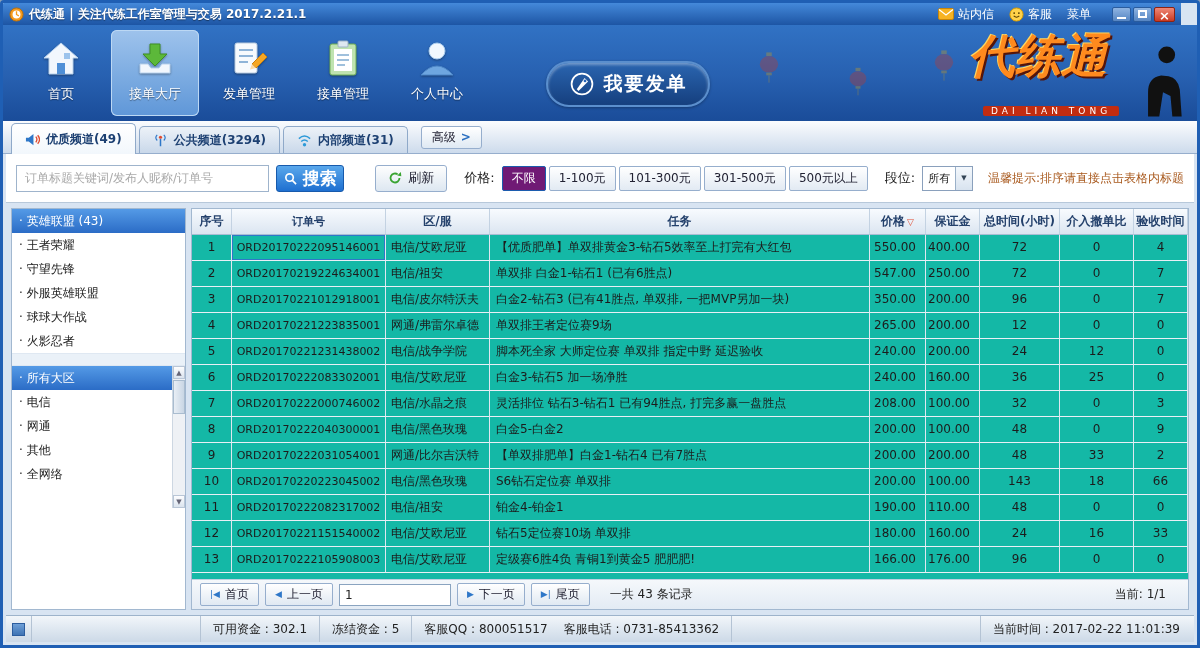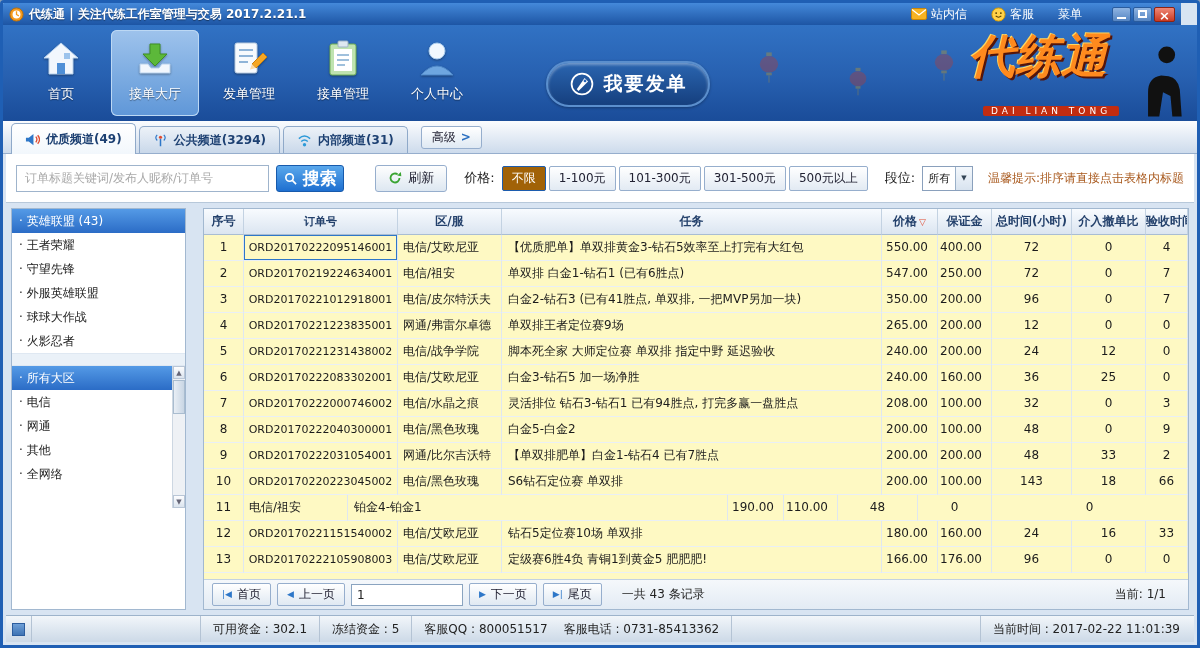--- a/index.html
+++ b/index.html
@@ -3,21 +3,21 @@
 <meta charset="utf-8">
 <style>
   html,body{margin:0;padding:0;background:#8fa3b8;}
   *{box-sizing:border-box;font-family:"DejaVu Sans","Liberation Sans",sans-serif;}
   #app{position:relative;width:1200px;height:648px;background:#d8e4f2;border:3px solid #1f5fb4;border-radius:4px 4px 0 0;overflow:hidden;}
 
   
   .title-bar{position:absolute;top:0;left:0;right:16px;height:22px;background:linear-gradient(#4489da,#1d55a4);display:flex;align-items:center;padding:0 6px;color:#fff;z-index:5;}
   .app-icon{display:flex;width:15px;height:15px;margin-right:5px;}
   .title-text{font-size:12px;font-weight:bold;text-shadow:0 1px 1px rgba(0,0,0,.45);white-space:nowrap;}
-  .tray{margin-left:auto;display:flex;align-items:center;gap:24px;}
+  .tray{margin-left:auto;display:flex;align-items:center;gap:15px;}
   .tray-item{display:flex;align-items:center;gap:4px;font-size:12px;cursor:pointer;white-space:nowrap;}
   .win-btns{display:flex;gap:2px;margin-left:6px;}
   .win-btn{width:19px;height:15px;border:1px solid #2a5c9e;border-radius:2px;background:linear-gradient(#8fb4e2,#5585c2);display:flex;align-items:center;justify-content:center;cursor:pointer;}
   .win-btn.close{background:linear-gradient(#f08876,#c93a22);border-color:#8d2312;width:21px;}
   .glyph-min{width:9px;height:2px;background:#fff;margin-top:7px;}
   .glyph-max{width:9px;height:8px;border:2px solid #fff;}
   .glyph-close::before{content:"×";color:#fff;font-size:13px;font-weight:bold;line-height:13px;}
 
   
   .toolbar{position:absolute;top:22px;left:0;right:0;height:96px;background:linear-gradient(#3172c4 0%,#2760b0 55%,#1a4c99 100%);overflow:hidden;}
@@ -47,42 +47,42 @@
   .filter-row{position:absolute;top:151px;left:3px;right:3px;height:49px;background:#fff;border-bottom:1px solid #b7c8da;display:flex;align-items:center;padding:0 10px;gap:7px;z-index:1;}
   .search-input{width:288px;height:27px;border:1px solid #9fb4cc;padding:0 8px;font-size:12px;color:#333;}
   .search-input::placeholder{color:#a9a9a9;}
   .search-btn{height:27px;width:78px;background:linear-gradient(#5aa8ec,#1e6fd0);border:1px solid #175aac;border-radius:3px;color:#fff;font-size:17px;font-weight:bold;display:flex;align-items:center;justify-content:center;gap:6px;cursor:pointer;white-space:nowrap;}
   .search-btn svg{width:13px;height:13px;}
   .refresh-btn{height:27px;padding:0 12px;margin-left:24px;background:linear-gradient(#fefefe,#dde7f1);border:1px solid #96aecd;border-radius:3px;font-size:13px;color:#223;display:flex;align-items:center;gap:6px;cursor:pointer;white-space:nowrap;}
   .refresh-btn svg{width:14px;height:14px;}
   .flt-label{font-size:13px;color:#222;margin-left:10px;white-space:nowrap;}
   .price-group{display:flex;gap:3px;}
   .price-btn{height:25px;padding:0 9px;border:1px solid #96aecd;border-radius:2px;background:linear-gradient(#fff,#e2eaf3);font-size:12px;color:#223;cursor:pointer;display:flex;align-items:center;white-space:nowrap;}
-  .price-btn.active{background:#a16207;border-color:#1c5cae;color:#fff;}
+  .price-btn.active{background:#701a75;border-color:#1c5cae;color:#fff;}
   .rank-select{height:25px;width:58px;border:1px solid #8aa0bc;background:#fff;display:flex;align-items:center;cursor:pointer;font-size:11px;color:#222;}
   .rank-select .val{flex:1;padding-left:5px;}
   .rank-select .dd{width:17px;height:100%;background:linear-gradient(#f4f8fc,#d8e3ef);border-left:1px solid #9ab0c8;display:flex;align-items:center;justify-content:center;}
   .rank-select .dd::before{content:"▼";font-size:7px;color:#345;}
   .tip{font-size:12px;color:#a8581c;margin-left:8px;white-space:nowrap;}
 
   
   .main{position:absolute;top:200px;left:3px;right:3px;bottom:30px;background:#d8e4f2;display:flex;gap:5px;padding:5px;}
   .sidebar{width:175px;background:#fff;border:1px solid #a2b8d0;position:relative;overflow:hidden;}
   .side-item{height:24px;line-height:24px;font-size:12px;color:#222;padding-left:7px;cursor:pointer;white-space:nowrap;overflow:hidden;}
   .side-item::before{content:"· ";}
   .side-item.active{background:linear-gradient(#549ae6,#2b6cc6);color:#fff;}
   .side-gap{height:13px;background:#eaf1f8;border-top:1px solid #dfe8f2;border-bottom:1px solid #dfe8f2;}
   .side-scroll{position:absolute;top:157px;right:0;width:13px;height:142px;background:#eef1f5;border-left:1px solid #cdd7e2;}
   .scroll-btn{height:13px;display:flex;align-items:center;justify-content:center;font-size:7px;color:#667;background:linear-gradient(#fdfdfe,#dbe4ee);border:1px solid #b9c6d6;cursor:pointer;}
   .scroll-btn.up::before{content:"▲";}
   .scroll-btn.down::before{content:"▼";}
   .scroll-btn.down{position:absolute;bottom:0;left:0;right:0;}
   .scroll-thumb{position:absolute;top:14px;left:0;right:0;height:34px;background:linear-gradient(90deg,#e8eef5,#c9d6e4);border:1px solid #a9bccf;cursor:grab;}
 
-  .table-panel{flex:1;background:#fef9c3;border:1px solid #a2b8d0;display:flex;flex-direction:column;overflow:hidden;margin-left:12px;}
+  .table-panel{flex:1;background:#14b8a6;border:1px solid #a2b8d0;display:flex;flex-direction:column;overflow:hidden;}
   .thead{display:flex;}
   .th{height:26px;line-height:25px;background:linear-gradient(#f8fbfe,#dbe5f1);border-right:1px solid #c3d2e2;border-bottom:1px solid #a9bdd3;font-size:12px;font-weight:bold;color:#23406b;text-align:center;white-space:nowrap;overflow:hidden;cursor:pointer;}
   .th .sort{color:#e04a2f;font-size:9px;margin-left:2px;}
   .tbody{flex:1;overflow:hidden;}
   .tr{display:flex;cursor:default;}
   .td{height:26px;line-height:25px;font-size:12px;color:#1c1c1c;border-right:1px solid #dfe7f0;border-bottom:1px solid #e9eff6;white-space:nowrap;overflow:hidden;text-align:center;}
   .td.focus{box-shadow:inset 0 0 0 1px #2e77c8;}
   .col0{width:40px;}
   .col1{width:154px;font-size:11px;}
   .col2{width:104px;text-align:left;padding-left:5px;}
@@ -467,20 +467,21 @@
             <div class="td col2">电信/黑色玫瑰</div>
             <div class="td col3">S6钻石定位赛 单双排</div>
             <div class="td col4">200.00</div>
             <div class="td col5">100.00</div>
             <div class="td col6">143</div>
             <div class="td col7">18</div>
             <div class="td col8">66</div>
           </div>
           <div class="tr">
             <div class="td col0">11</div>
+            <div class="td col1">ORD20170222082317002</div>
             <div class="td col2">电信/祖安</div>
             <div class="td col3">铂金4-铂金1</div>
             <div class="td col4">190.00</div>
             <div class="td col5">110.00</div>
             <div class="td col6">48</div>
             <div class="td col7">0</div>
             <div class="td col8">0</div>
           </div>
           <div class="tr">
             <div class="td col0">12</div>

